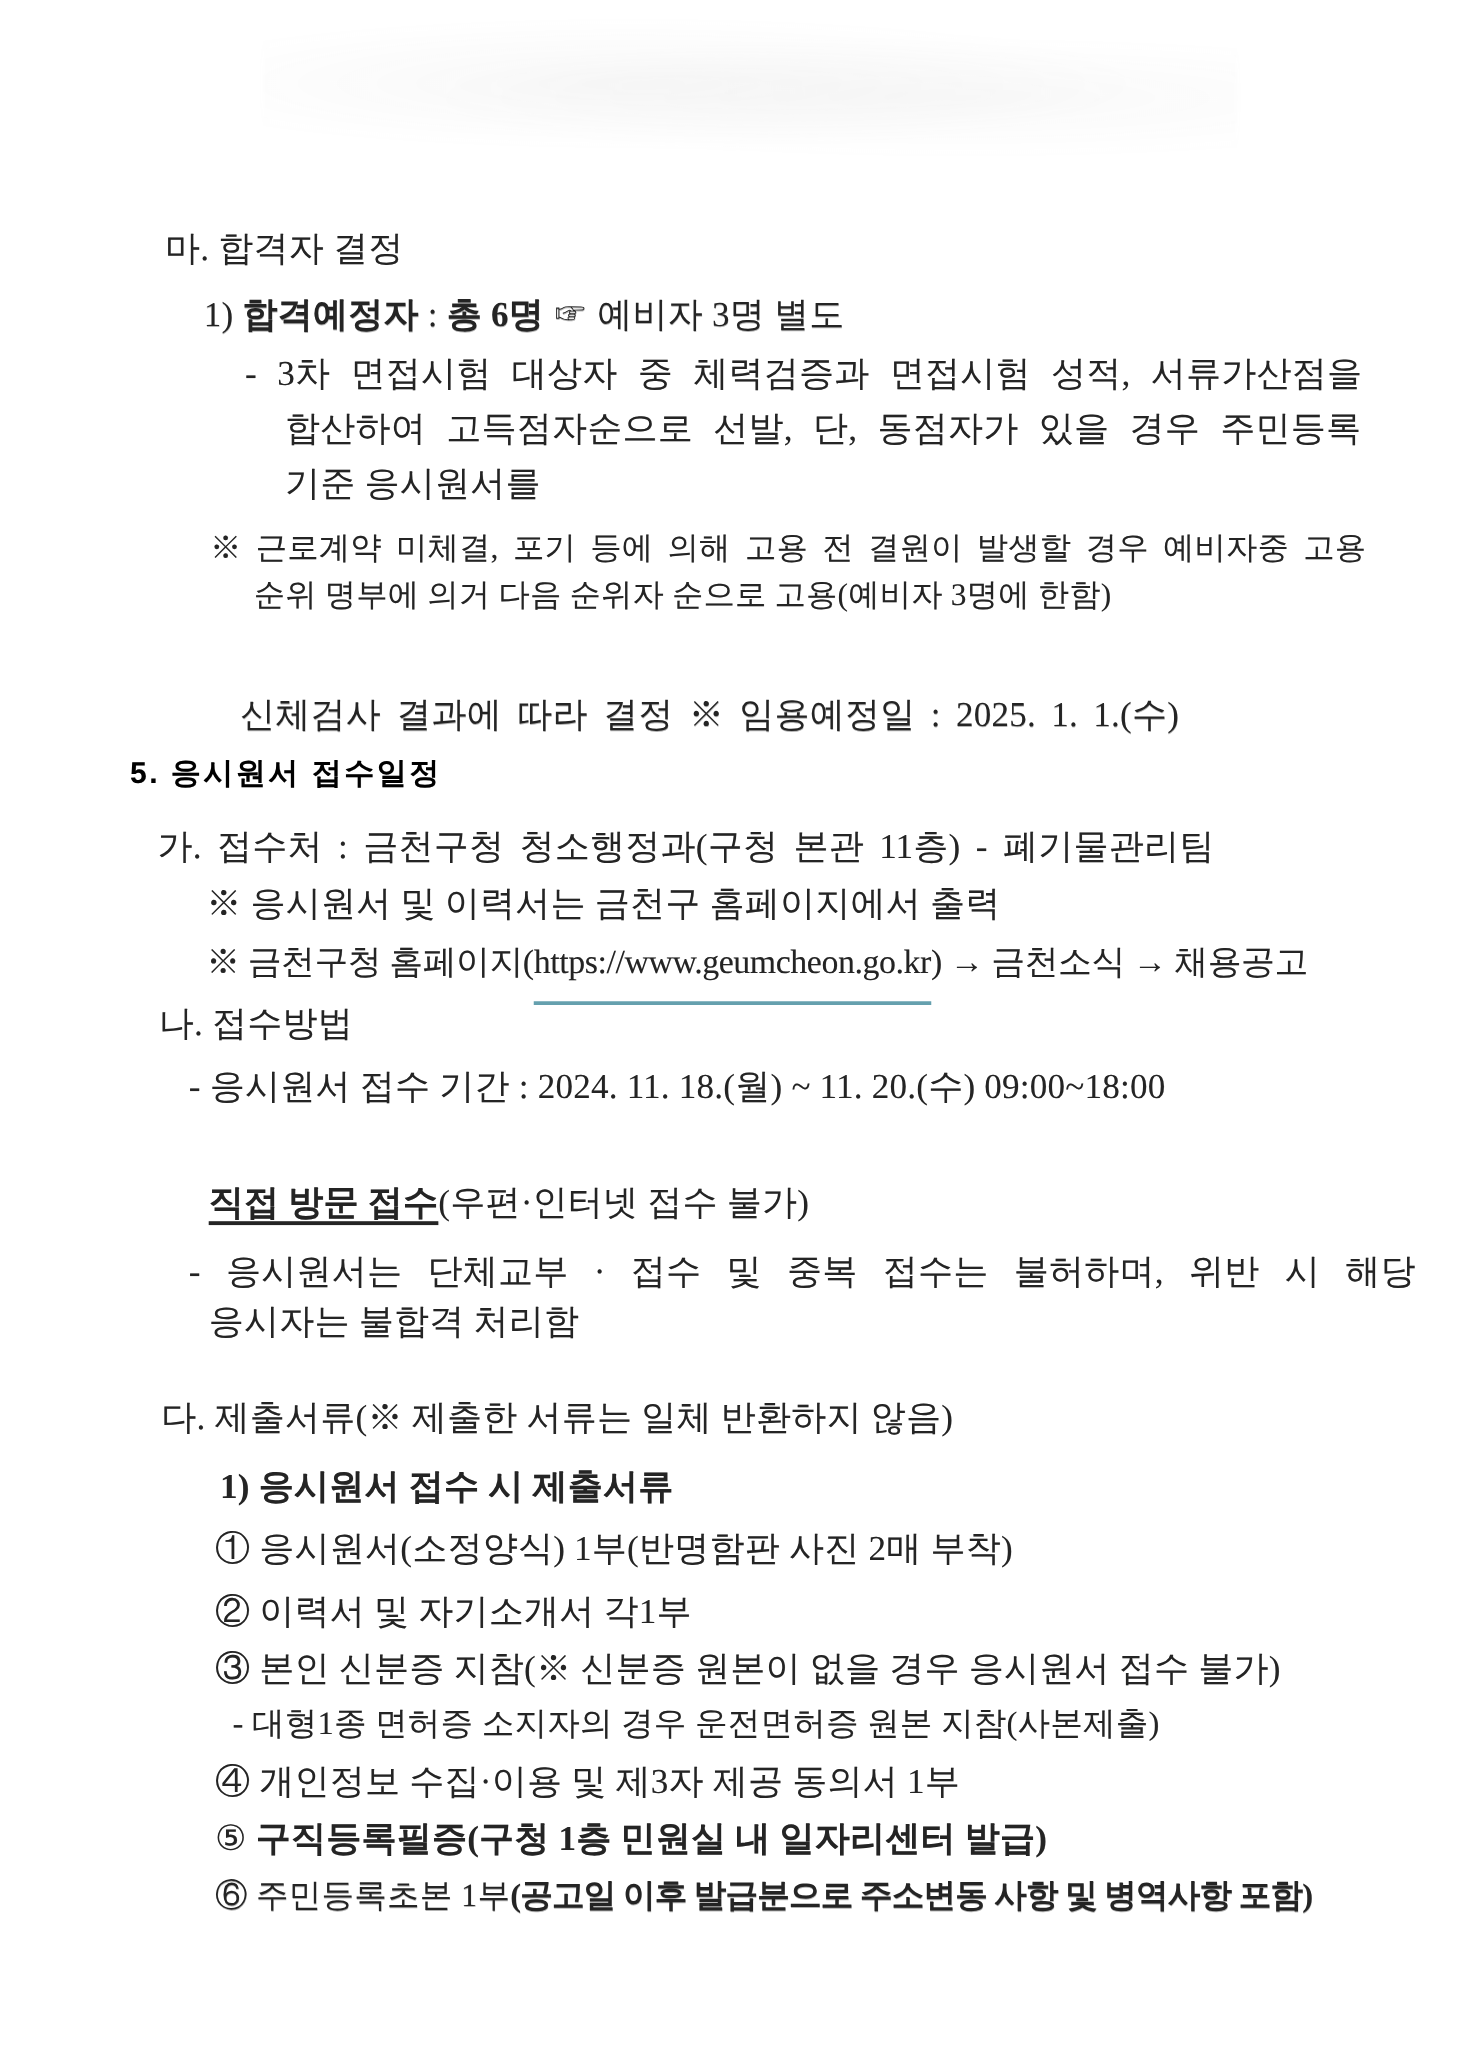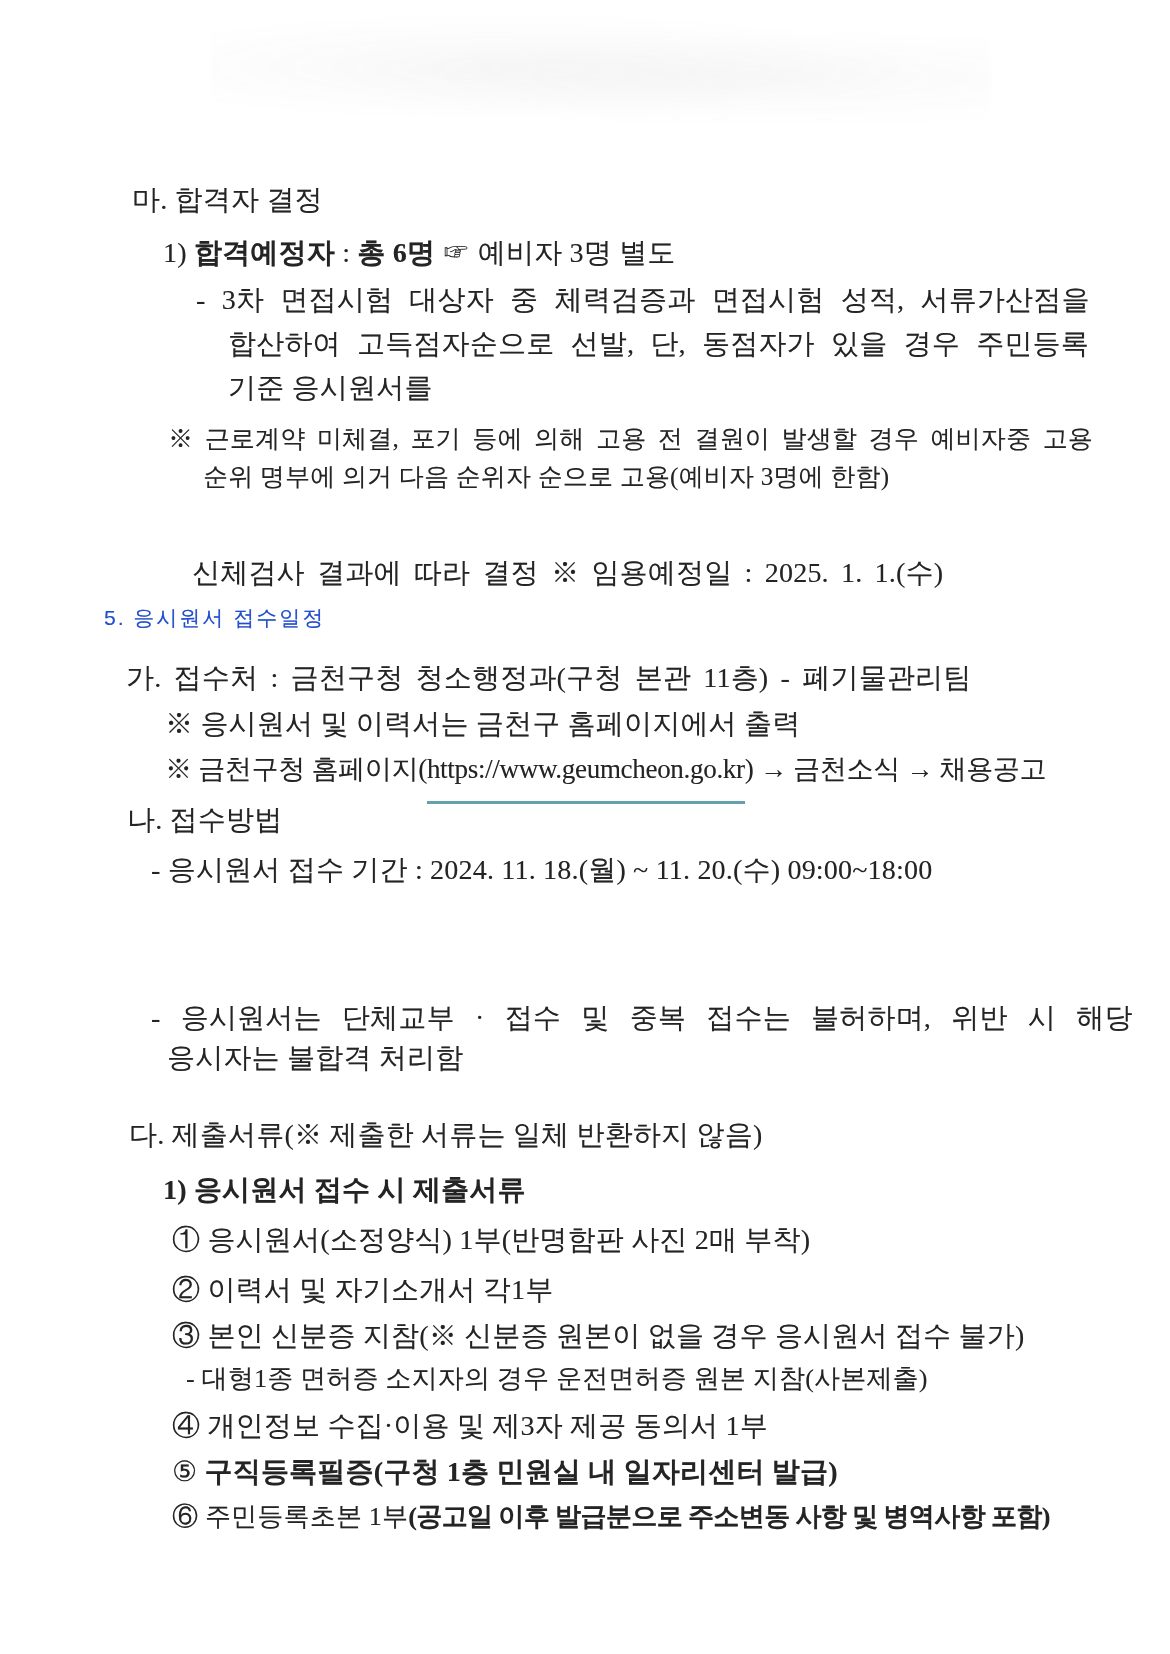--- a/index.html
+++ b/index.html
@@ -20,21 +20,21 @@
     position:absolute;
     white-space:nowrap;
     font-size:28px;
     letter-spacing:0.2px;
     line-height:1.2;
     margin-top:33px;
   }
   .b{font-weight:700;}
   .h2{
     font-family:"Liberation Sans","DejaVu Sans",sans-serif;
-    font-size:21px;font-weight:400;letter-spacing:2px;color:#1d4ed8;
+    font-size:24px;font-weight:700;letter-spacing:2px;color:#000000;
   }
   .sm{font-size:25px;}
   .sm2{font-size:26px;}
   .f27{font-size:27px;letter-spacing:-0.3px;}
   .wsm{word-spacing:5px;}
   .wmd{word-spacing:9px;}
   .wlg{word-spacing:13px;}
   .ub{
     text-decoration:underline;
     text-decoration-thickness:2.5px;
@@ -76,26 +76,27 @@
   <div class="ln h2" style="top:572px;left:104px;">5. 응시원서 접수일정</div>
 
   <div class="ln wsm" style="top:628px;left:126px;">가. 접수처 : 금천구청 청소행정과(구청 본관 11층) - 폐기물관리팀</div>
   <div class="ln" style="top:674px;left:165px;">※ 응시원서 및 이력서는 금천구 홈페이지에서 출력</div>
 
   <div class="ln f27" style="top:720px;left:165px;"><span>※ 금천구청 홈페이지(</span><span class="url">https://www.geumcheon.go.kr</span><span>) → 금천소식 → 채용공고</span></div>
 
   <div class="ln" style="top:770px;left:127px;">나. 접수방법</div>
   <div class="ln" style="top:820px;left:151px;">- 응시원서 접수 기간 : 2024. 11. 18.(월) ~ 11. 20.(수) 09:00~18:00</div>
 
+  <div class="ln" style="top:913px;left:167px;"><span class="b ub">직접 방문 접수</span><span>(우편·인터넷 접수 불가)</span></div>
 
   <div class="ln wlg" style="top:968px;left:151px;">- 응시원서는 단체교부 · 접수 및 중복 접수는 불허하며, 위반 시 해당</div>
   <div class="ln" style="top:1008px;left:167px;">응시자는 불합격 처리함</div>
 
   <div class="ln" style="top:1085px;left:129px;">다. 제출서류(※ 제출한 서류는 일체 반환하지 않음)</div>
-  <div class="ln b" style="top:1140px;left:163px;">1) 응시원서 접수 시 제출서류</div>
+  <div class="ln b" style="top:1140px;left:176px;">1) 응시원서 접수 시 제출서류</div>
 
   <div class="ln" style="top:1190px;left:172px;">① 응시원서(소정양식) 1부(반명함판 사진 2매 부착)</div>
   <div class="ln" style="top:1240px;left:172px;">② 이력서 및 자기소개서 각1부</div>
   <div class="ln" style="top:1286px;left:172px;">③ 본인 신분증 지참(※ 신분증 원본이 없을 경우 응시원서 접수 불가)</div>
   <div class="ln sm2" style="top:1330px;left:186px;">- 대형1종 면허증 소지자의 경우 운전면허증 원본 지참(사본제출)</div>
   <div class="ln" style="top:1376px;left:172px;">④ 개인정보 수집·이용 및 제3자 제공 동의서 1부</div>
 
   <div class="ln" style="top:1422px;left:172px;"><span>⑤ </span><span class="b">구직등록필증(구청 1층 민원실 내 일자리센터 발급)</span></div>
 
   <div class="ln sm2" style="top:1468px;left:172px;"><span>⑥ 주민등록초본 1부</span><span class="b tight">(공고일 이후 발급분으로 주소변동 사항 및 병역사항 포함)</span></div>

